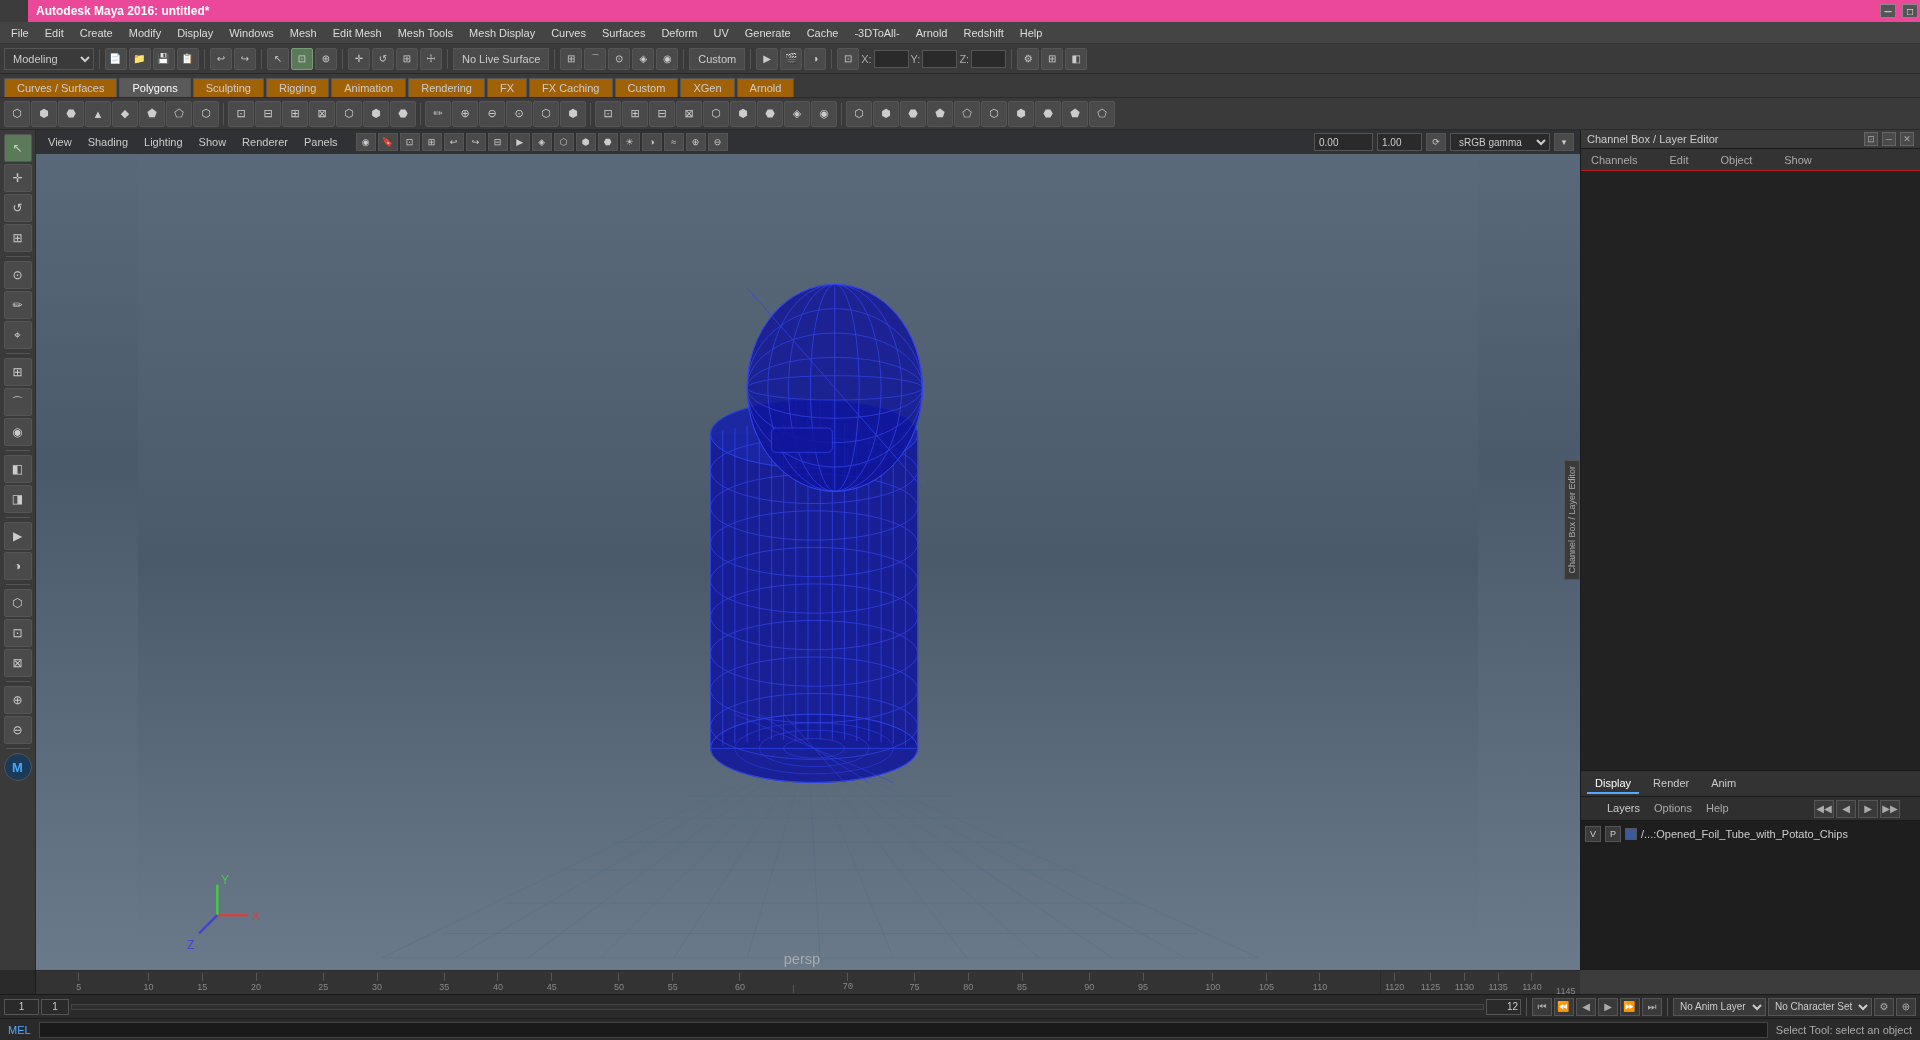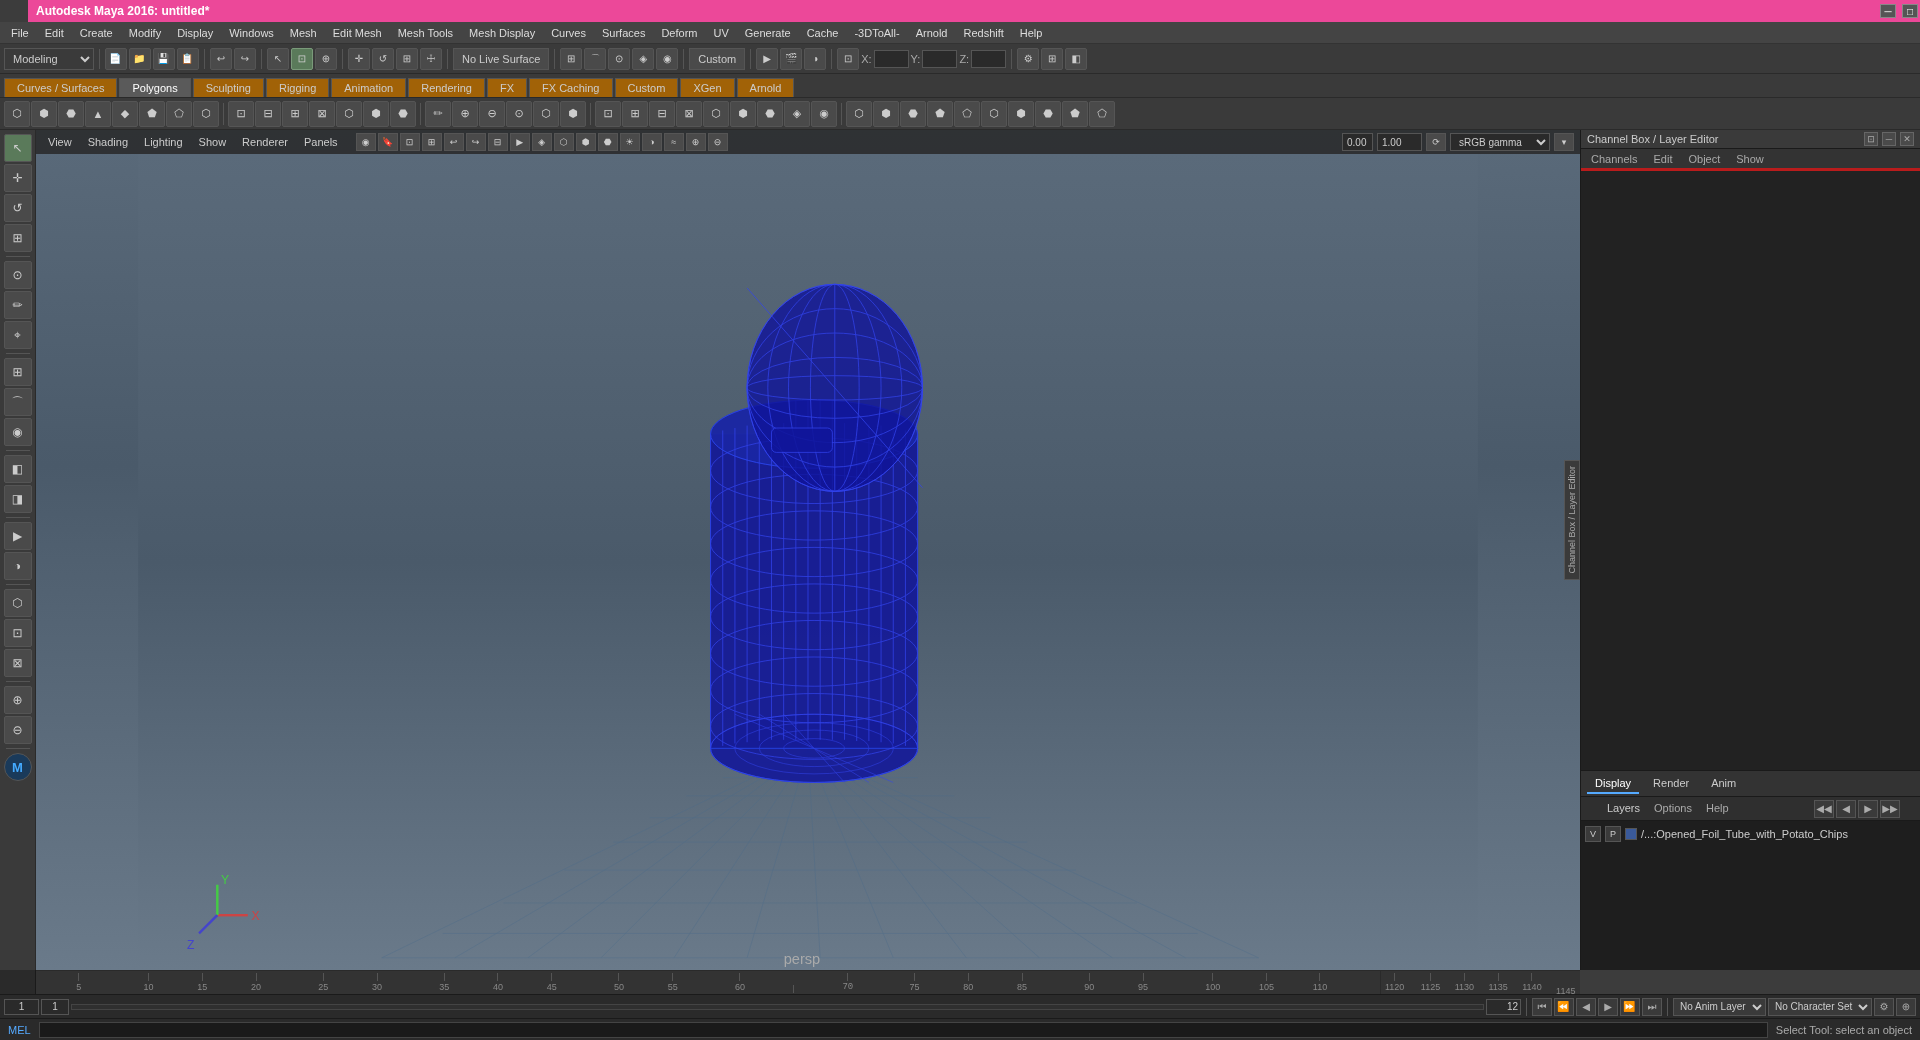--- a/index.html
+++ b/index.html
@@ -308,22 +308,22 @@
       flex-direction: column;
       border-left: 1px solid #1a1a1a;
     }
     .cb-title { font-size: 11px; color: #ccc; }
     #channel-box-tabs {
       height: 22px;
       background: #333;
       display: flex;
       align-items: center;
       padding: 0 4px;
-      gap: 4px;
-      border-bottom: 3px solid #b91c1c;
+      gap: 20px;
+      border-bottom: 1px solid #b91c1c;
     }
     .cb-tab { font-size: 11px; color: #aaa; cursor: pointer; padding: 2px 6px; }
     #channel-box-content {
       flex: 1;
       background: #222;
       overflow-y: auto;
     }
 
     
     #right-bottom {
@@ -714,21 +714,21 @@
         <div class="vp-tb-btn">⬡</div>
         <div class="vp-tb-btn">⬢</div>
         <div class="vp-tb-btn">⬣</div>
         <div class="vp-tb-btn">☀</div>
         <div class="vp-tb-btn">◑</div>
         <div class="vp-tb-btn">≈</div>
         <div class="vp-tb-btn">⊕</div>
         <div class="vp-tb-btn">⊖</div>
       </div>
       <div style="flex:1;"></div>
-      <input type="text" class="vp-label-field" value="0.00" style="width: 31px;">
+      <input type="text" class="vp-label-field" value="0.00" style="width: 59px;">
       <input type="text" class="vp-label-field" value="1.00" style="width: 45px;">
       <div class="vp-tb-btn">⟳</div>
       <select class="vp-label-field" style="width:100px; font-size:10px;">
         <option>sRGB gamma</option>
       </select>
       <div class="vp-tb-btn">▾</div>
     </div>
 
     <div id="viewport-content">
       <svg id="canvas-3d" viewBox="0 0 1100 670" xmlns="http://www.w3.org/2000/svg">

